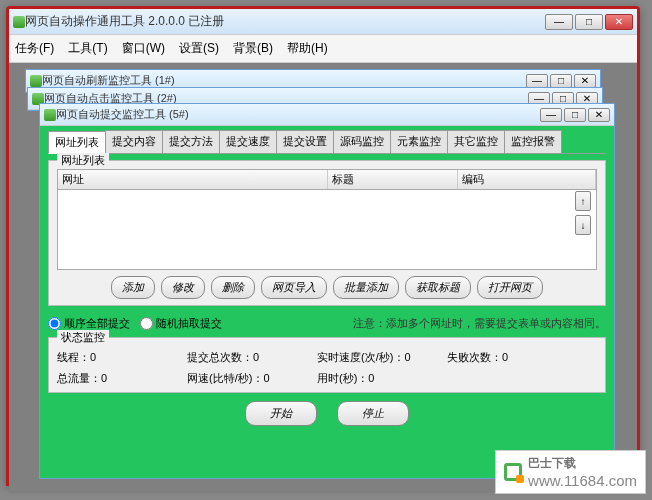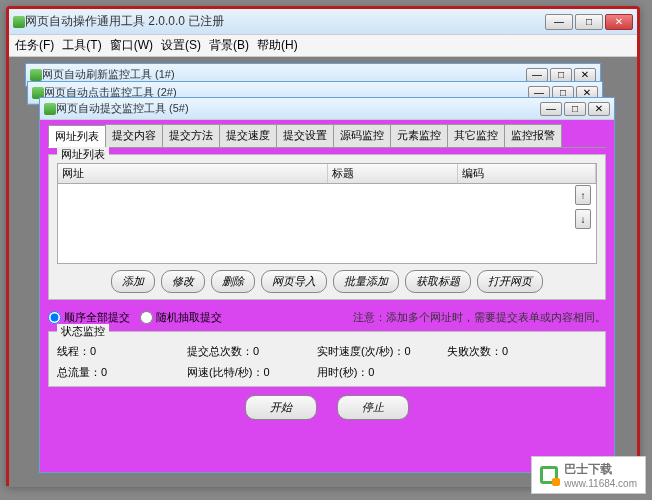--- a/index.html
+++ b/index.html
@@ -8,29 +8,29 @@
 
 .win { position: absolute; background: #e8e8e8; border: 3px solid #b91c1c; border-radius: 4px 4px 0 0; box-shadow: 0 2px 8px rgba(0,0,0,0.3); }
 .titlebar { height: 26px; background: linear-gradient(#f5f5f5,#e0e0e0); display: flex; align-items: center; padding: 0 4px; border-bottom: 1px solid #ccc; font-size: 12px; }
 .title-text { flex: 1; color: #333; }
 .winbtns { display: flex; gap: 2px; }
 .winbtn { width: 28px; height: 16px; font-size: 10px; display: flex; align-items: center; justify-content: center; border: 1px solid #888; background: linear-gradient(#f8f8f8,#d8d8d8); border-radius: 2px; cursor: pointer; }
 .winbtn.close { background: linear-gradient(#f08080,#d04040); color: #fff; border-color: #a03030; }
 
 .main-win { left: 6px; top: 6px; width: 634px; height: 480px; background: #e8e8e8; }
 .main-titlebar { background: linear-gradient(#eaf3fb,#cde3f7); }
-.menubar { height: 22px; background: #f5f5f5; border-bottom: 1px solid #ccc; display: flex; align-items: center; padding: 0 6px; font-size: 12px; gap: 8px; }
+.menubar { height: 28px; background: #f5f5f5; border-bottom: 1px solid #ccc; display: flex; align-items: center; padding: 0 6px; font-size: 12px; gap: 14px; }
 .mdi { position: relative; background: #808080; height: 430px; }
 
 .child-win { position: absolute; background: #f4f4f4; border: 1px solid #6aa0d8; }
 .child-titlebar { background: linear-gradient(#eaf6ff,#cfe6fa); height: 22px; font-size: 11px; }
 .child-titlebar .winbtn { width: 22px; height: 14px; }
 
 .child3 { left: 30px; top: 40px; width: 576px; height: 376px; }
-.child3 .body { padding: 4px 8px 8px 8px; background: #d946ef; height: calc(100% - 22px); }
+.child3 .body { padding: 4px 8px 8px 8px; background: #22c55e; height: calc(100% - 22px); }
 
 .tabs { display: flex; font-size: 11px; border-bottom: 1px solid #999; }
 .tab { padding: 3px 6px; border: 1px solid #999; border-bottom: none; background: #e4e4e4; margin-right: -1px; cursor: pointer; }
 .tab.active { background: #fff; position: relative; top: 1px; border-bottom: 1px solid #fff; }
 
 .group { border: 1px solid #bbb; margin-top: 6px; padding: 8px 8px 6px 8px; font-size: 11px; position: relative; background: #f0f0f0; }
 .group-title { position: absolute; top: -8px; left: 8px; background: #f0f0f0; padding: 0 4px; font-size: 11px; }
 
 .listhdr { display: flex; background: linear-gradient(#fafafa,#e4e4e4); border: 1px solid #aaa; font-size: 11px; }
 .listhdr div { padding: 2px 4px; border-right: 1px solid #ccc; }
@@ -182,16 +182,16 @@
         </div>
       </div>
 
     </div>
   </div>
 
   <div class="footer-logo">
     <div class="logo-sq"></div>
     <div>
       <div style="color:#737373;font-weight:bold">巴士下载</div>
-      <div style="font-size:10px;color:#888">www.11684.com</div>
+      <div style="font-size:15px;color:#888">www.11684.com</div>
     </div>
   </div>
 </div>
 
 </body></html>

